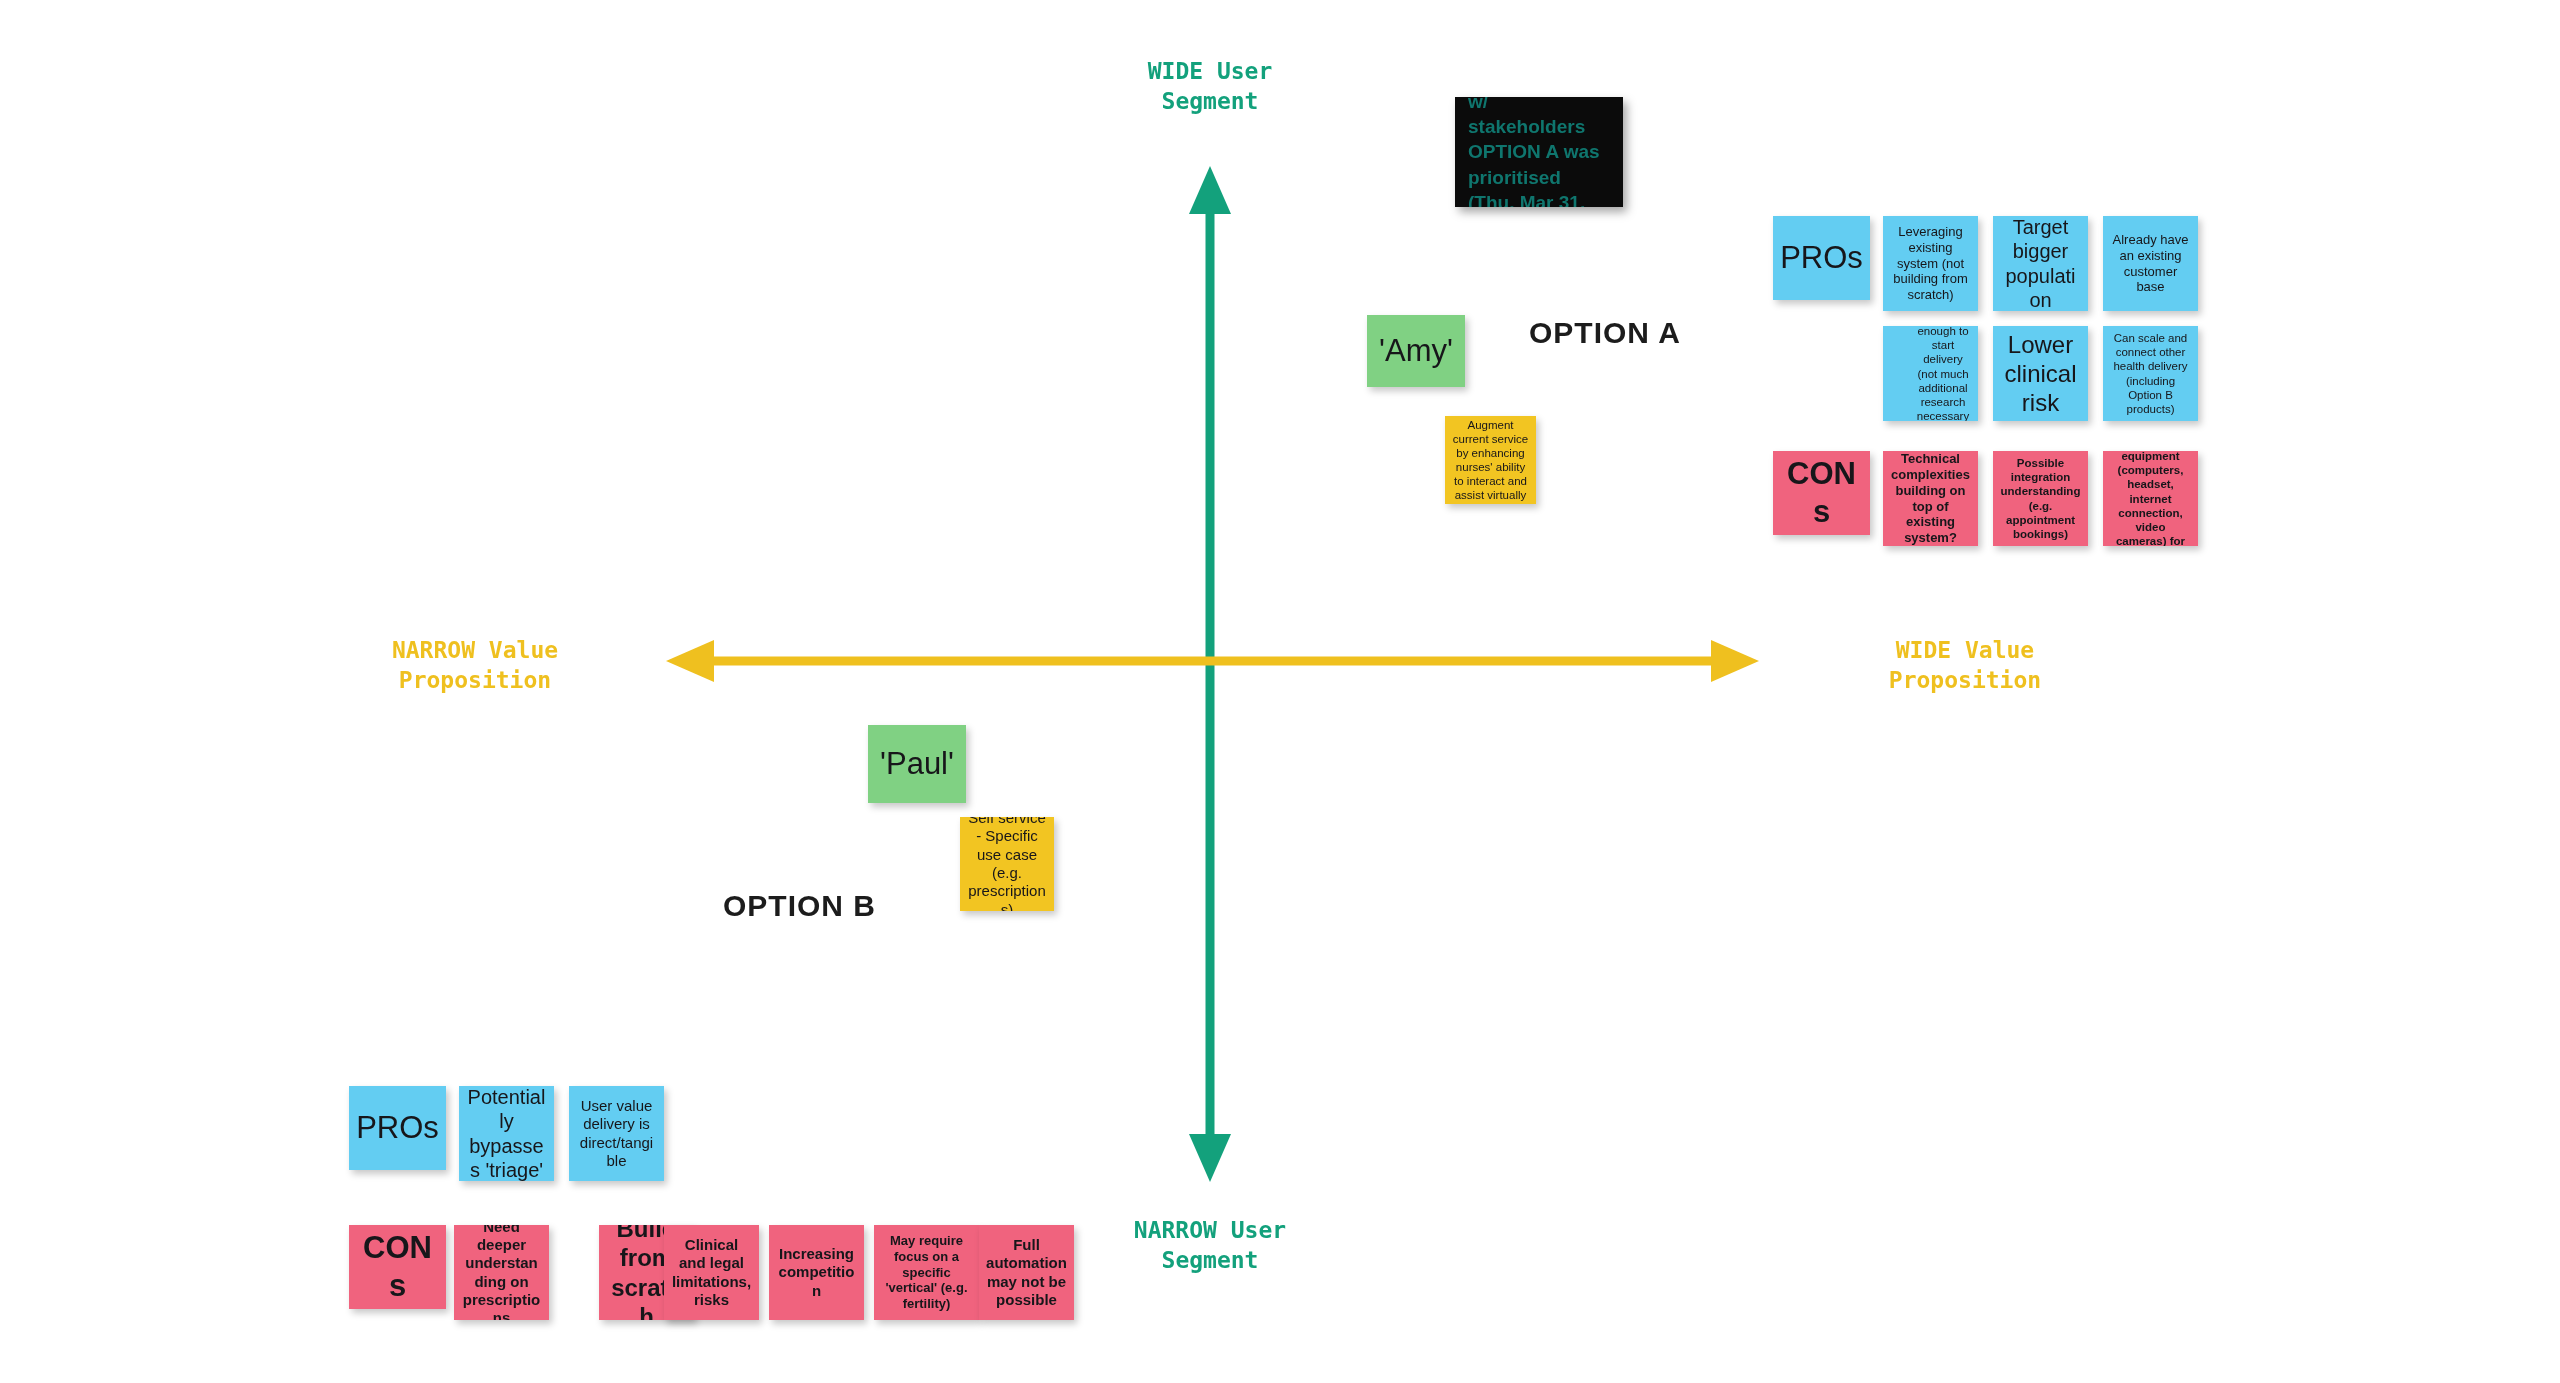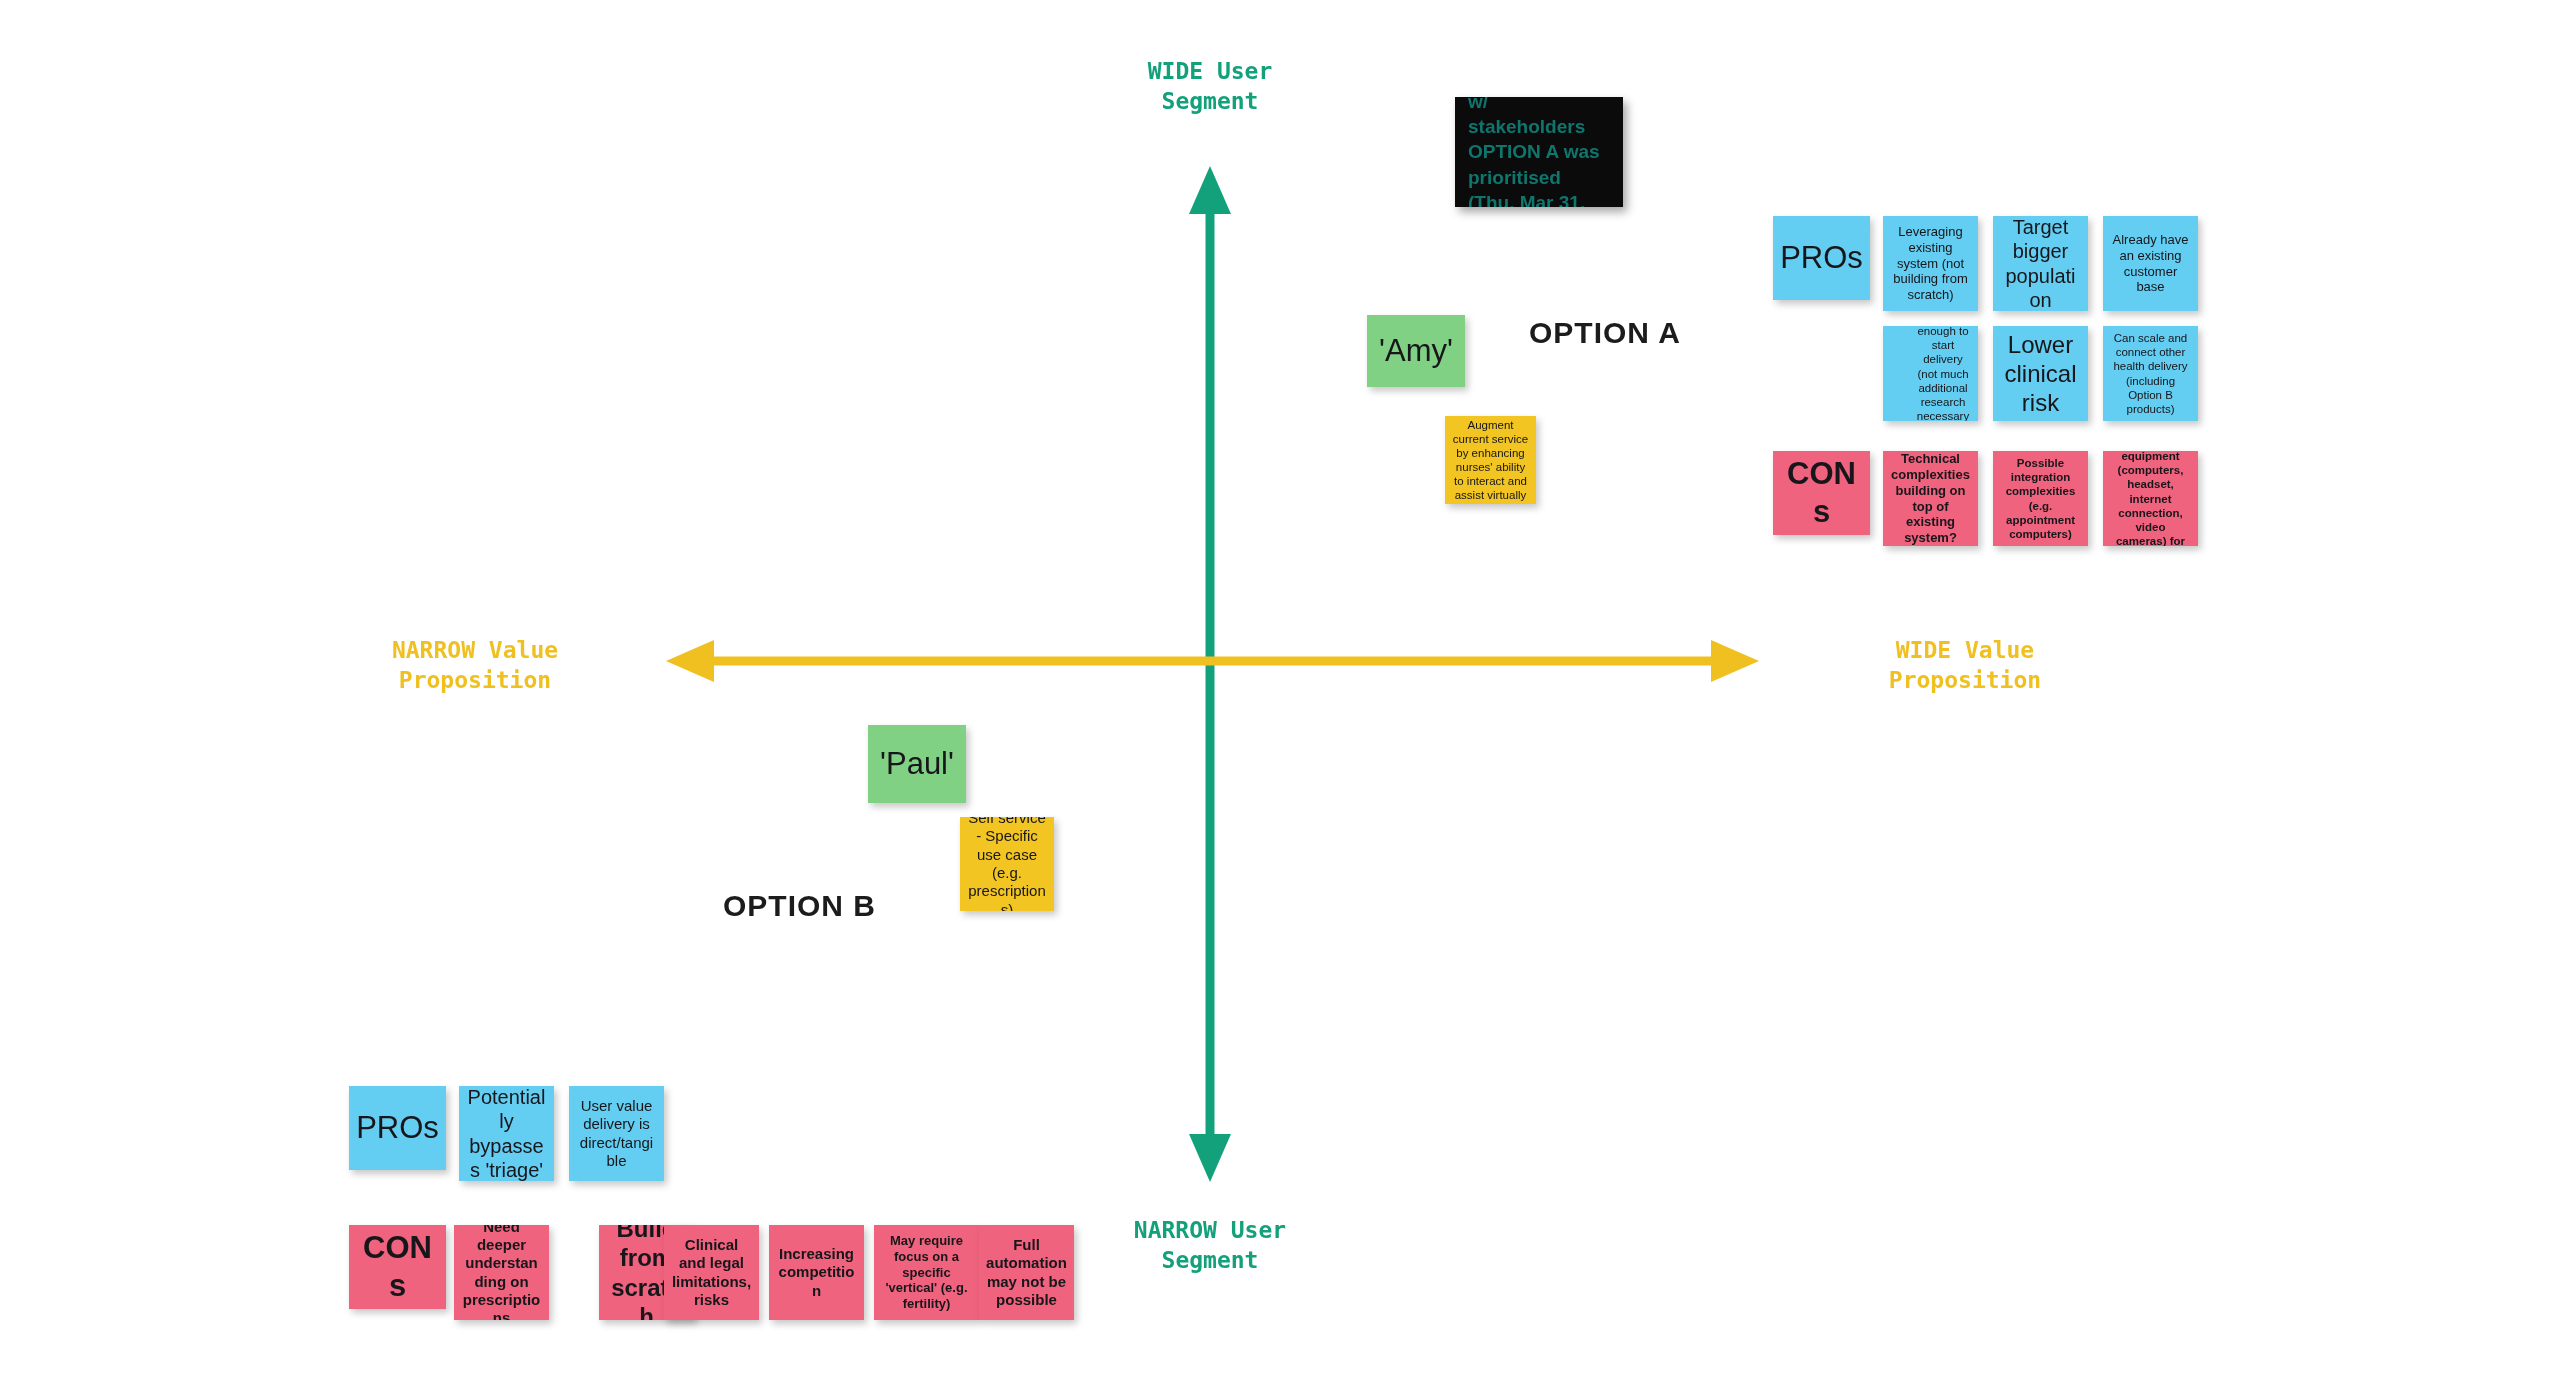--- a/index.html
+++ b/index.html
@@ -167,21 +167,21 @@
   </div>
 
   <div class="note pink t-xxl" style="left:1773px; top:451px; width:97px; height:84px;">
     <span>CONs</span>
   </div>
 
   <div class="note pink t-sm" style="left:1883px; top:451px; width:95px; height:95px;">
     <span>Technical complexities building on top of existing system?</span>
   </div>
   <div class="note pink t-xs" style="left:1993px; top:451px; width:95px; height:95px;">
-    <span>Possible integration complexities (e.g. appointment computers)</span>
+    <span>Possible integration understanding (e.g. appointment bookings)</span>
   </div>
   <div class="note pink t-xs" style="left:2103px; top:451px; width:95px; height:95px;">
     <span>Requires equipment (computers, headset, internet connection, video cameras) for nurses</span>
   </div>
 
   <div class="option-label" id="option-b-label">OPTION B</div>
 
   <div class="note green t-xxl" style="left:868px; top:725px; width:98px; height:78px;">
     <span>'Paul'</span>
   </div>

